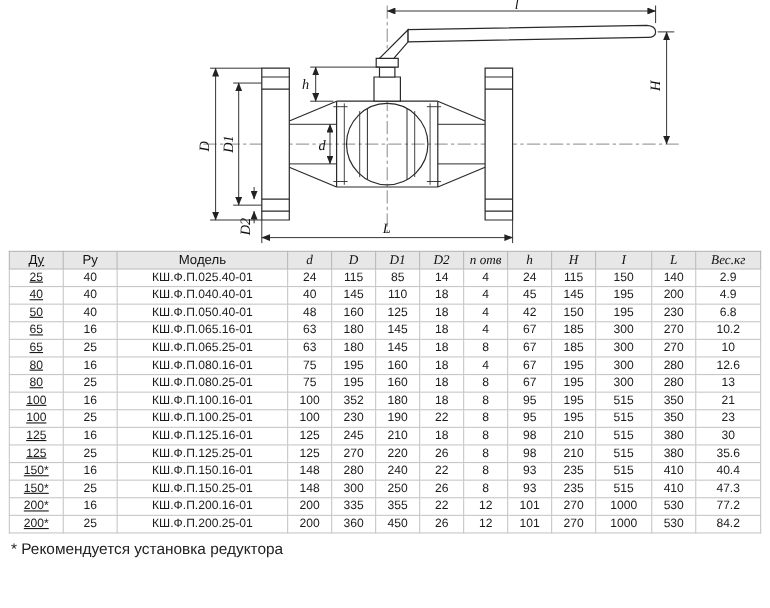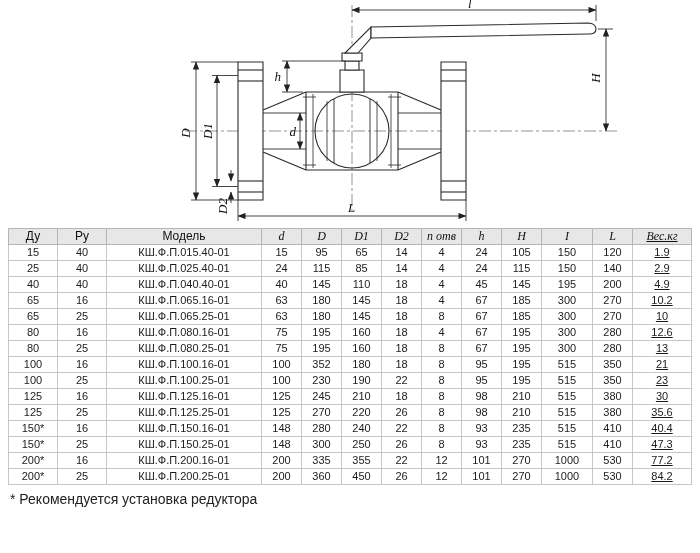--- a/index.html
+++ b/index.html
@@ -6,25 +6,25 @@
   body{width:700px;height:553px;font-family:"Liberation Sans",sans-serif;overflow:hidden;}
   .drawing-wrap{width:700px;height:228px;}
   svg{display:block;}
   svg line, svg path, svg rect, svg circle, svg polygon, svg polyline{vector-effect:non-scaling-stroke;}
   .dim-label{font-family:"Liberation Serif",serif;font-style:italic;font-size:13px;fill:#111;}
   .table-wrap{width:684px;margin:0 8px;}
   table{border-collapse:collapse;table-layout:fixed;width:684px;border:1px solid #9a9a9a;}
   th,td{border:1px solid #c7c7c7;font-size:11px;padding:1px 2px;text-align:center;color:#1b1b1b;height:13px;line-height:13px;white-space:nowrap;overflow:hidden;}
   thead th{background:#e7e7e7;font-weight:normal;font-size:12px;border-color:#b5b5b5;color:#111;}
   thead th.dim{font-family:"Liberation Serif",serif;font-style:italic;}
-  td:nth-child(1),th:nth-child(1){width:44px;}
+  td:nth-child(1),th:nth-child(1){width:44px;text-decoration:underline;}
   td:nth-child(2),th:nth-child(2){width:44px;}
   td:nth-child(3),th:nth-child(3){width:150px;}
   td:nth-child(11),th:nth-child(11){width:46px;}
-  td:nth-child(13),th:nth-child(13){width:54px;text-decoration:underline;}
+  td:nth-child(13),th:nth-child(13){width:54px;}
   .footnote{margin:6px 10px 0 10px;font-size:14px;color:#222;}
 </style>
 </head>
 <body>
 
 <div class="drawing-wrap">
 <svg width="700" height="228" viewBox="0 0 700 228" xmlns="http://www.w3.org/2000/svg">
   <defs>
     <marker id="arr" viewBox="0 0 10 8" refX="9.5" refY="4" markerWidth="9" markerHeight="7" orient="auto-start-reverse">
       <path d="M0,0 L10,4 L0,8 z" fill="#222"></path>
@@ -159,35 +159,20 @@
           <th class="dim">n отв</th>
           <th class="dim">h</th>
           <th class="dim">H</th>
           <th class="dim">I</th>
           <th class="dim">L</th>
           <th class="dim">Вес.кг</th>
         </tr>
     </thead>
     <tbody>
         <tr>
-          <td>15</td>
-          <td>40</td>
-          <td>КШ.Ф.П.015.40-01</td>
-          <td>15</td>
-          <td>95</td>
-          <td>65</td>
-          <td>14</td>
-          <td>4</td>
-          <td>24</td>
-          <td>105</td>
-          <td>150</td>
-          <td>120</td>
-          <td>1.9</td>
-        </tr>
-        <tr>
           <td>25</td>
           <td>40</td>
           <td>КШ.Ф.П.025.40-01</td>
           <td>24</td>
           <td>115</td>
           <td>85</td>
           <td>14</td>
           <td>4</td>
           <td>24</td>
           <td>115</td>
@@ -202,20 +187,35 @@
           <td>40</td>
           <td>145</td>
           <td>110</td>
           <td>18</td>
           <td>4</td>
           <td>45</td>
           <td>145</td>
           <td>195</td>
           <td>200</td>
           <td>4.9</td>
+        </tr>
+        <tr>
+          <td>50</td>
+          <td>40</td>
+          <td>КШ.Ф.П.050.40-01</td>
+          <td>48</td>
+          <td>160</td>
+          <td>125</td>
+          <td>18</td>
+          <td>4</td>
+          <td>42</td>
+          <td>150</td>
+          <td>195</td>
+          <td>230</td>
+          <td>6.8</td>
         </tr>
         <tr>
           <td>65</td>
           <td>16</td>
           <td>КШ.Ф.П.065.16-01</td>
           <td>63</td>
           <td>180</td>
           <td>145</td>
           <td>18</td>
           <td>4</td>

